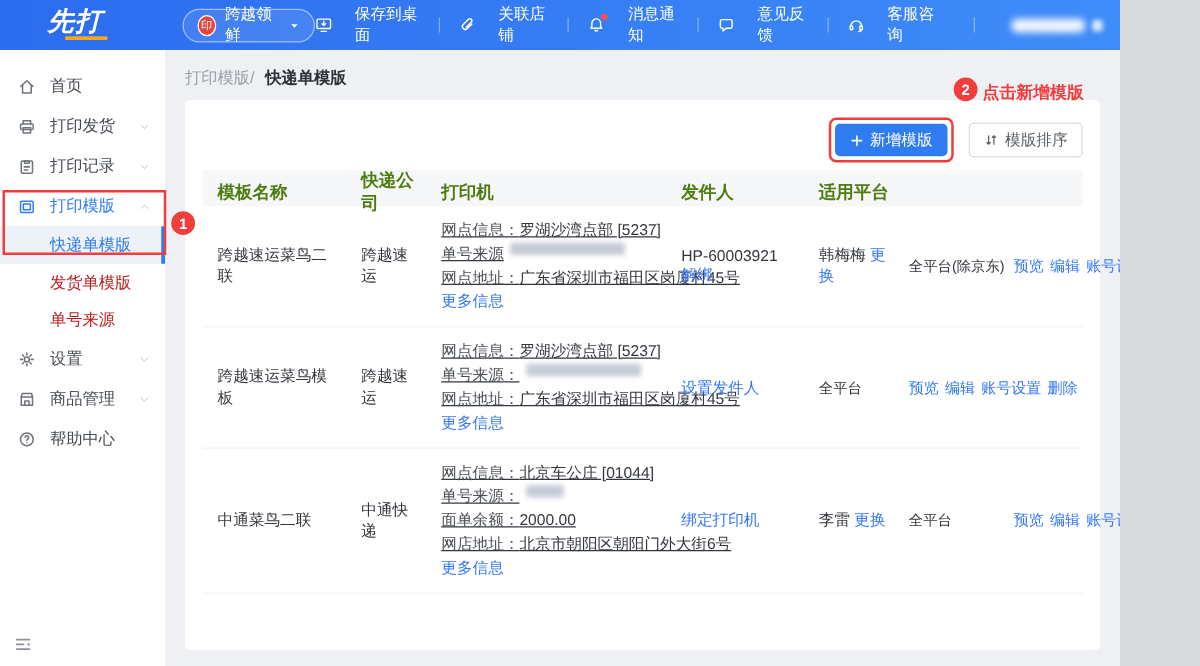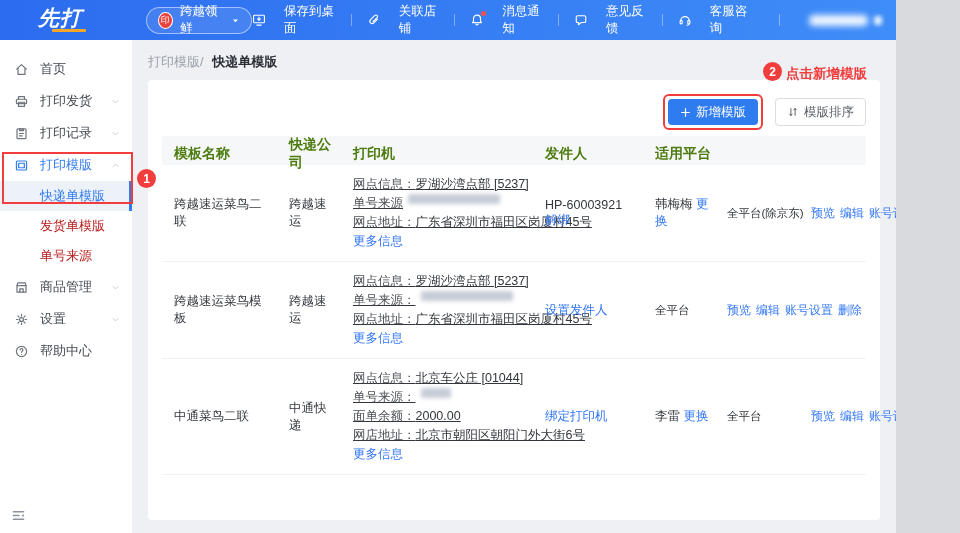--- a/index.html
+++ b/index.html
@@ -220,40 +220,40 @@
         </div>
         <div class="side-sub">
           <span>发货单模版</span>
         </div>
         <div class="side-sub">
           <span>单号来源</span>
         </div>
         <div class="side-item">
           <span class="icon">
             <svg width="15" height="15" viewBox="0 0 16 16" fill="none" stroke="currentColor" stroke-width="1.3" stroke-linecap="round" stroke-linejoin="round">
+              <circle cx="8" cy="8" r="2.1"></circle>
+              <path d="M8 2.6v1.7M8 11.7v1.7M2.6 8h1.7M11.7 8h1.7M4.2 4.2l1.2 1.2M10.6 10.6l1.2 1.2M11.8 4.2l-1.2 1.2M5.4 10.6l-1.2 1.2"></path>
+            </svg>
+          </span>
+          <span class="lbl">设置</span>
+          <span class="chev">
+            <svg width="9" height="9" viewBox="0 0 16 16" fill="none" stroke="currentColor" stroke-width="1.3" stroke-linecap="round" stroke-linejoin="round">
+              <path d="M3.5 6 8 10.5 12.5 6"></path>
+            </svg>
+          </span>
+        </div>
+        <div class="side-item">
+          <span class="icon">
+            <svg width="15" height="15" viewBox="0 0 16 16" fill="none" stroke="currentColor" stroke-width="1.3" stroke-linecap="round" stroke-linejoin="round">
               <path d="M3.2 6 4 3h8l.8 3"></path>
               <path d="M3.2 6h9.6v7H3.2z"></path>
               <path d="M6.2 13V9.4h3.6V13"></path>
             </svg>
           </span>
           <span class="lbl">商品管理</span>
-          <span class="chev">
-            <svg width="9" height="9" viewBox="0 0 16 16" fill="none" stroke="currentColor" stroke-width="1.3" stroke-linecap="round" stroke-linejoin="round">
-              <path d="M3.5 6 8 10.5 12.5 6"></path>
-            </svg>
-          </span>
-        </div>
-        <div class="side-item">
-          <span class="icon">
-            <svg width="15" height="15" viewBox="0 0 16 16" fill="none" stroke="currentColor" stroke-width="1.3" stroke-linecap="round" stroke-linejoin="round">
-              <circle cx="8" cy="8" r="2.1"></circle>
-              <path d="M8 2.6v1.7M8 11.7v1.7M2.6 8h1.7M11.7 8h1.7M4.2 4.2l1.2 1.2M10.6 10.6l1.2 1.2M11.8 4.2l-1.2 1.2M5.4 10.6l-1.2 1.2"></path>
-            </svg>
-          </span>
-          <span class="lbl">设置</span>
           <span class="chev">
             <svg width="9" height="9" viewBox="0 0 16 16" fill="none" stroke="currentColor" stroke-width="1.3" stroke-linecap="round" stroke-linejoin="round">
               <path d="M3.5 6 8 10.5 12.5 6"></path>
             </svg>
           </span>
         </div>
         <div class="side-item">
           <span class="icon">
             <svg width="15" height="15" viewBox="0 0 16 16" fill="none" stroke="currentColor" stroke-width="1.3" stroke-linecap="round" stroke-linejoin="round">
               <circle cx="8" cy="8" r="5.4"></circle>

